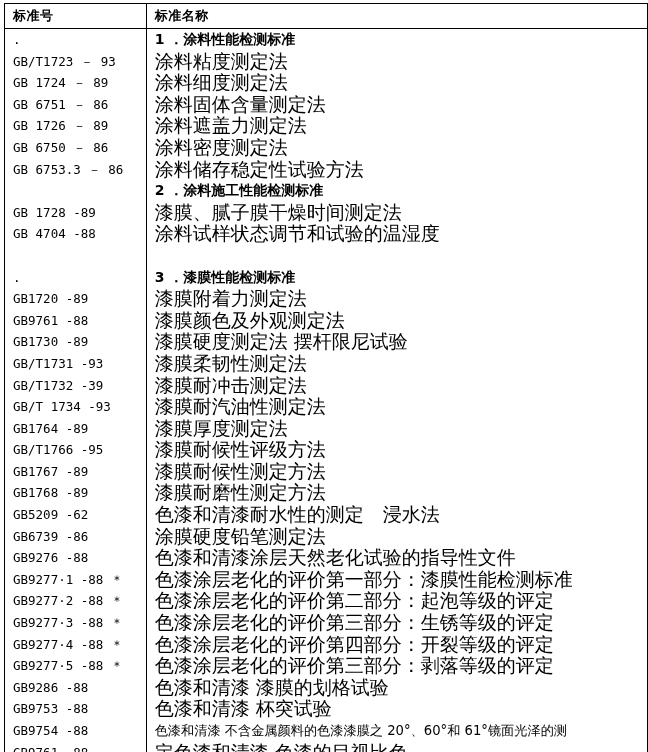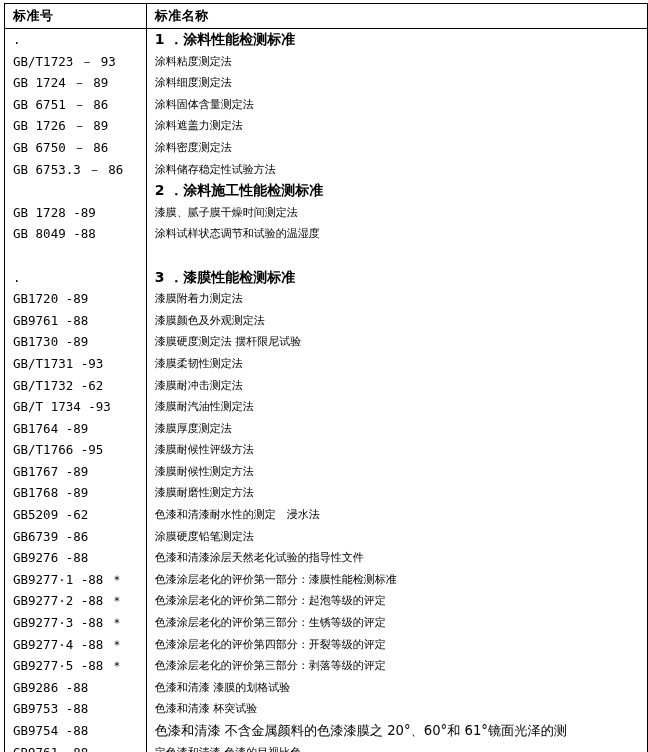--- a/index.html
+++ b/index.html
@@ -60,21 +60,21 @@
     overflow: visible;
   }
   .code-line {
     font-family: "DejaVu Sans Mono", "Liberation Mono", monospace;
     font-size: 12.5px;
     padding-left: 8px;
     letter-spacing: 0px;
   }
   .name-line {
     font-family: "DejaVu Sans", sans-serif;
-    font-size: 11px;
+    font-size: 19px;
     padding-left: 8px;
   }
   .name-line.section {
     font-weight: bold;
     font-size: 14px;
   }
   .name-line.wide {
     font-size: 13.2px;
   }
   .line.blank {
@@ -106,28 +106,28 @@
           <div id="code-lines">
               <div class="line code-line">.</div>
               <div class="line code-line">GB/T1723 － 93</div>
               <div class="line code-line">GB 1724 － 89</div>
               <div class="line code-line">GB 6751 － 86</div>
               <div class="line code-line">GB 1726 － 89</div>
               <div class="line code-line">GB 6750 － 86</div>
               <div class="line code-line">GB 6753.3 － 86</div>
               <div class="line code-line"></div>
               <div class="line code-line">GB 1728 -89</div>
-              <div class="line code-line">GB 8049 -88</div>
+              <div class="line code-line">GB 4704 -88</div>
               <div class="line code-line blank"></div>
               <div class="line code-line">.</div>
               <div class="line code-line">GB1720 -89</div>
               <div class="line code-line">GB9761 -88</div>
               <div class="line code-line">GB1730 -89</div>
               <div class="line code-line">GB/T1731 -93</div>
-              <div class="line code-line">GB/T1732 -62</div>
+              <div class="line code-line">GB/T1732 -39</div>
               <div class="line code-line">GB/T 1734 -93</div>
               <div class="line code-line">GB1764 -89</div>
               <div class="line code-line">GB/T1766 -95</div>
               <div class="line code-line">GB1767 -89</div>
               <div class="line code-line">GB1768 -89</div>
               <div class="line code-line">GB5209 -62</div>
               <div class="line code-line">GB6739 -86</div>
               <div class="line code-line">GB9276 -88</div>
               <div class="line code-line">GB9277·1 -88 ＊</div>
               <div class="line code-line">GB9277·2 -88 ＊</div>

